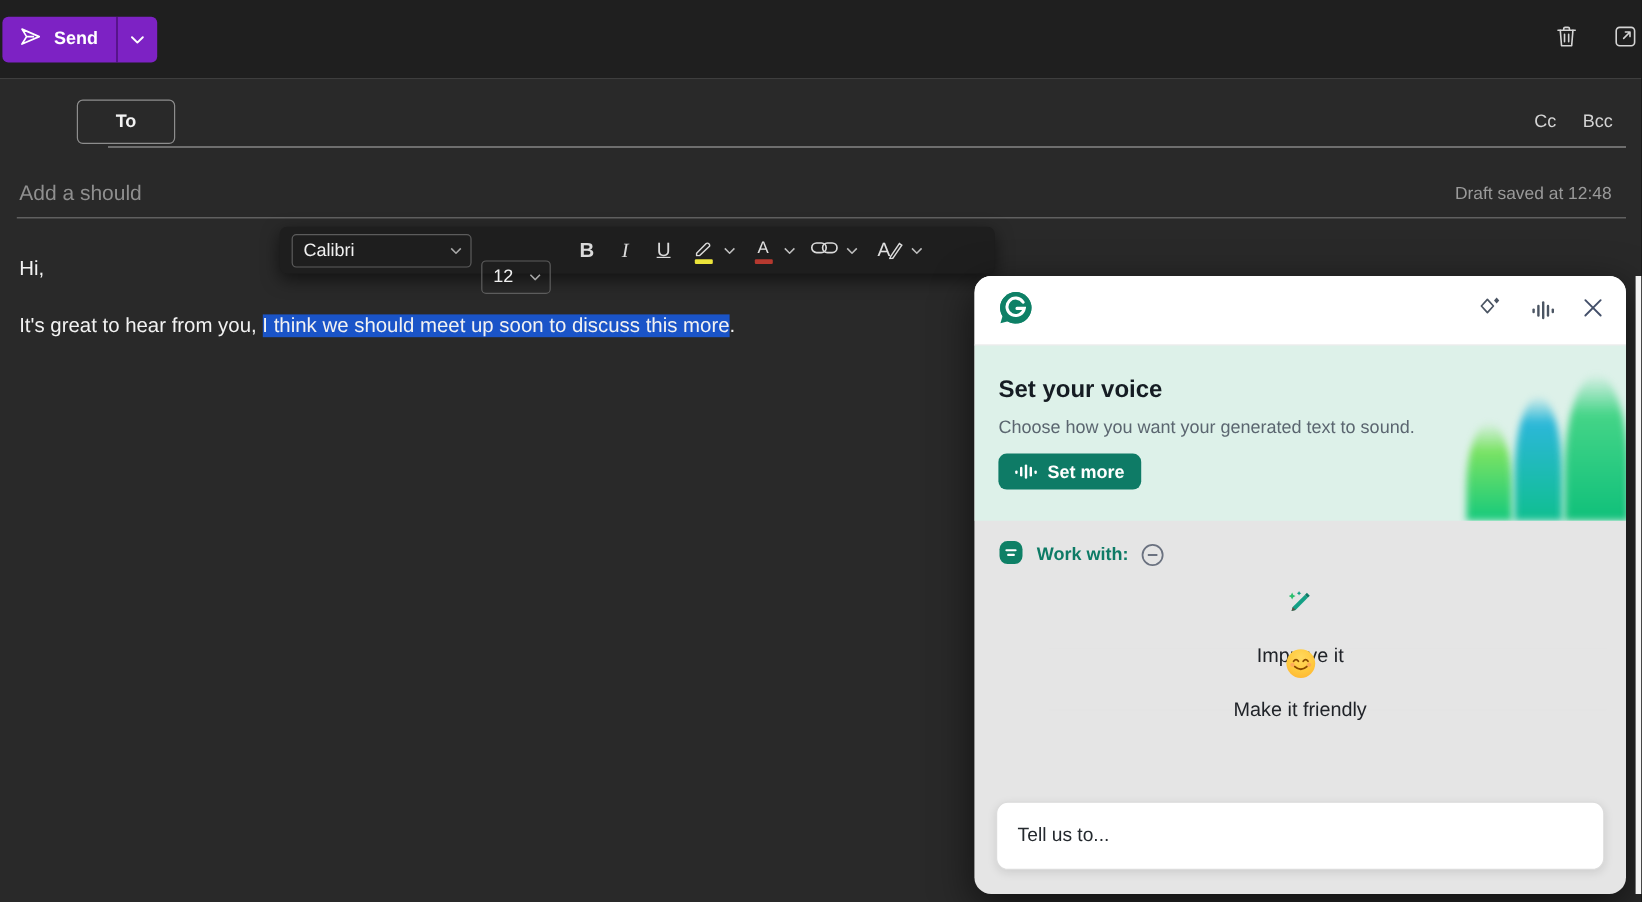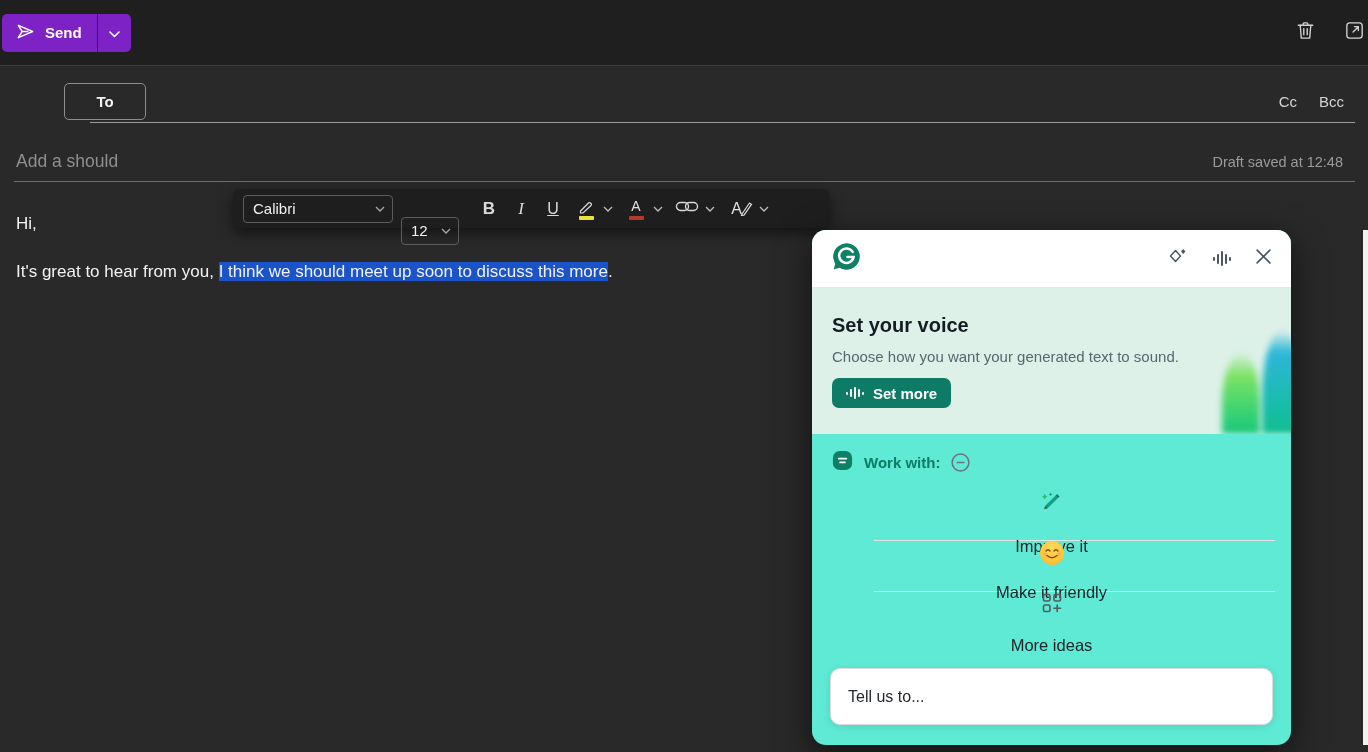--- a/index.html
+++ b/index.html
@@ -61,22 +61,22 @@
   .fmt-i { font-style:italic; font-family:"Liberation Serif", serif; font-size:17px; }
   .fmt-u { text-decoration:underline; font-size:16px; }
   .fmt-group { display:flex; align-items:center; margin-left:6px; cursor:pointer; }
   .stack-icon { position:relative; width:22px; height:22px; display:flex; flex-direction:column; align-items:center; justify-content:flex-end; }
   .stack-top { flex:1; display:flex; align-items:center; justify-content:center; }
   .swatch { width:15px; height:4px; border-radius:1px; }
   .color-a { font-size:14px; color:#e0e0e0; line-height:13px; }
 
   
   .g-panel {
-    position:absolute; left:812px; top:230px; width:479px; height:515px;
-    background:#5eead4; border-radius:14px; overflow:hidden;
+    position:absolute; left:812px; top:230px; width:543px; height:515px;
+    background:#e5e5e5; border-radius:14px; overflow:hidden;
     box-shadow:0 10px 34px rgba(0,0,0,.6); color:#1f1f1f;
   }
   .g-header { height:58px; background:#fff; display:flex; align-items:center; padding:0 19px; border-bottom:1px solid #e8e8e8; }
   .g-header-icons { margin-left:auto; display:flex; gap:24px; align-items:center; color:#4b5563; }
   .g-header-icons .icon-btn { color:#4b5563; }
 
   .g-banner { position:relative; height:146px; overflow:hidden; padding:20px 0 0 20px; }
   .g-banner h2 { font-size:20px; font-weight:bold; color:#151c23; margin:6px 0 11px; }
   .g-banner p { font-size:15px; color:#5b6670; margin:0 0 13px; }
   .set-voice-btn {
@@ -349,38 +349,20 @@
           <path d="M14 10 q2 -2.6 4 0" fill="none" stroke="#8a4b00" stroke-width="1.5" stroke-linecap="round"></path>
           <path d="M7 14.5 q5 4.5 10 0" fill="none" stroke="#8a4b00" stroke-width="1.6" stroke-linecap="round"></path>
           <circle cx="5" cy="13" r="1.8" fill="#ff8f6b" opacity="0.55"></circle>
           <circle cx="19" cy="13" r="1.8" fill="#ff8f6b" opacity="0.55"></circle>
         </svg>
       </span>
       <span class="g-row-label">Make it friendly</span>
     </div>
     <div class="g-div"></div>
 
-    <div class="g-row">
-      <span>
-        <svg width="22" height="22" viewBox="0 0 22 22" fill="none" stroke="#55585c" stroke-width="1.6" stroke-linecap="round">
-          <rect x="2.5" y="2.5" width="6.5" height="6.5" rx="1.5"></rect>
-          <rect x="13" y="2.5" width="6.5" height="6.5" rx="1.5"></rect>
-          <rect x="2.5" y="13" width="6.5" height="6.5" rx="1.5"></rect>
-          <path d="M16.2 13 V19.5 M13 16.2 H19.5"></path>
-        </svg>
-      </span>
-      <span class="g-row-label">More ideas</span>
-      <span class="g-history">
-        <svg width="23" height="23" viewBox="0 0 24 24" fill="none" stroke="#b3b8bd" stroke-width="1.5" stroke-linecap="round" stroke-linejoin="round">
-          <path d="M5 6 V10 H9"></path>
-          <path d="M5.5 10 a8 8 0 1 1 1.2 5.8" transform="rotate(-18 12 12)"></path>
-          <path d="M12 8.5 V12.5 L14.8 14"></path>
-        </svg>
-      </span>
-    </div>
 
     <div class="g-input">
       <span>Tell us to...</span>
     </div>
   </div>
 
   <div class="right-strip"></div>
 
 </div>
 

